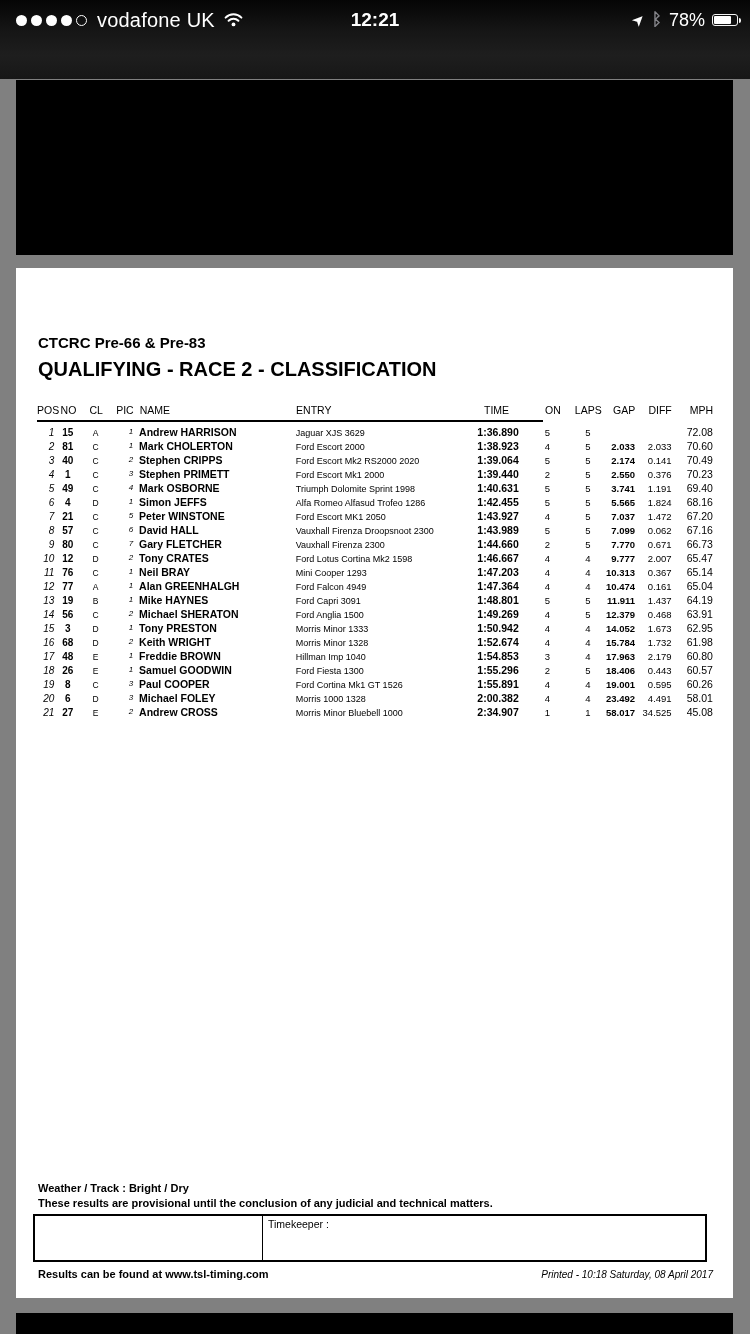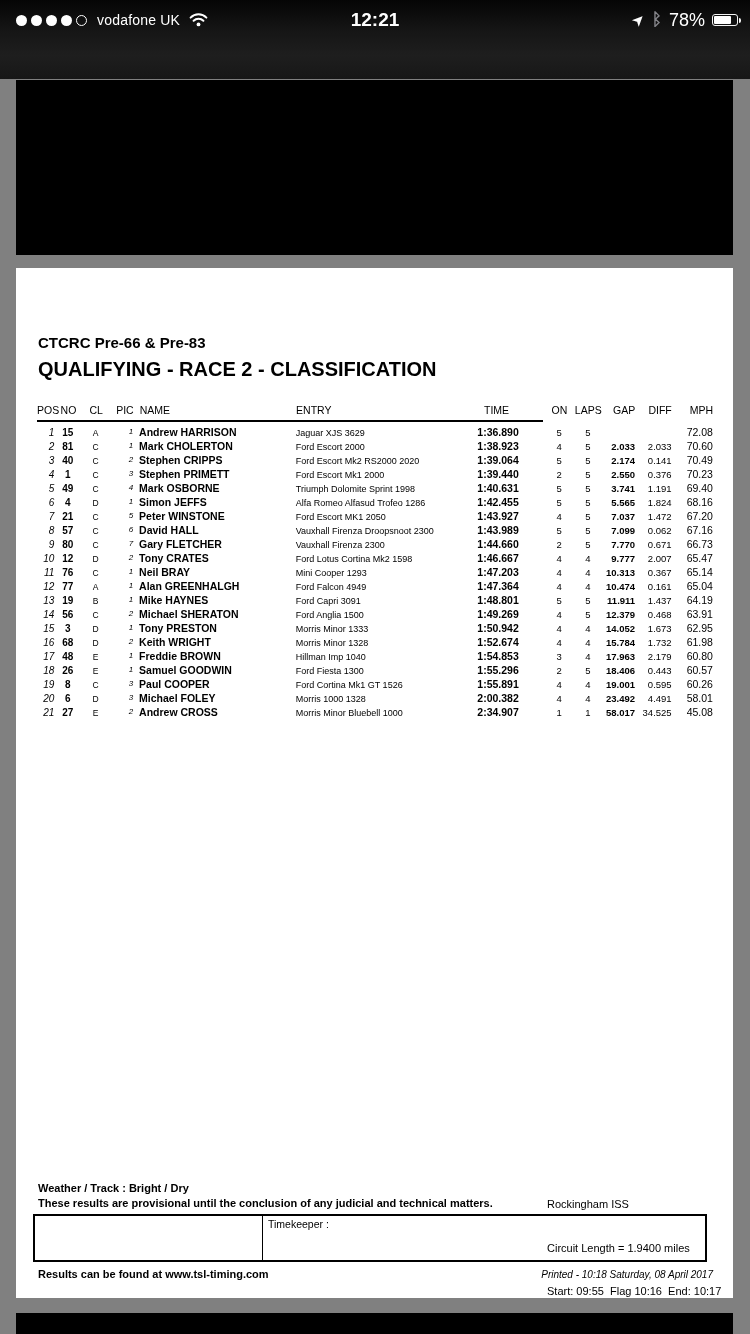--- a/index.html
+++ b/index.html
@@ -11,21 +11,21 @@
   
   .top-chrome { position:absolute; left:0; top:0; width:750px; height:79px;
                 background:linear-gradient(180deg,#050505 0%,#161616 40%,#1e1e1e 70%,#171717 100%); }
   .status-bar { position:absolute; left:0; top:0; width:750px; height:40px;
                 display:flex; align-items:center; color:#fff; font-size:17px; }
   .sb-left { position:absolute; left:16px; top:0; height:40px; display:flex; align-items:center; gap:6px; }
   .dots { display:flex; gap:4px; align-items:center; margin-right:4px; }
   .dot { width:11px; height:11px; border-radius:50%; }
   .dot.filled { background:#fff; }
   .dot.empty { background:transparent; border:1.5px solid #fff; }
-  .carrier { font-size:14px; letter-spacing:.2px; }
+  .carrier { font-size:20px; letter-spacing:.2px; }
   .wifi { margin-left:3px; display:flex; align-items:center; }
   .sb-time { position:absolute; left:0; width:750px; text-align:center; top:0;
              line-height:40px; font-size:19px; font-weight:600; }
   .sb-right { position:absolute; right:12px; top:0; height:40px; display:flex;
               align-items:center; gap:7px; }
   .loc-arrow { display:inline-block; transform:rotate(-45deg); font-size:15px; color:#fff; }
   .bt { color:#85858a; font-size:17px; font-weight:bold; }
   .batt-pct { font-size:18px; }
   .battery { position:relative; width:26px; height:12px; border:1px solid #f4f4f4;
              border-radius:3px; display:flex; align-items:center; padding:1px; }
@@ -54,21 +54,21 @@
 
   .cell { white-space:nowrap; }
   .col-pos  { width:18px;  text-align:right;  font-style:italic; font-size:10px; }
   .col-no   { width:28px;  text-align:center; font-weight:bold;  font-size:10px; }
   .col-cl   { width:30px;  text-align:center; font-size:8.5px; }
   .col-pic  { width:24px;  text-align:right;  font-style:italic; font-size:8px;
               position:relative; top:-2px; }
   .col-name { width:169px; padding-left:6px;  font-weight:bold;  font-size:10.5px; overflow:hidden; }
   .col-entry{ width:180px; font-size:9px; }
   .col-time { width:52px;  text-align:right;  font-weight:bold;  font-size:10.5px; }
-  .col-on   { width:30px;  text-align:center; font-size:9.5px;margin-left:26px; }
+  .col-on   { width:30px;  text-align:left; font-size:9.5px;margin-left:26px; }
   .col-laps { width:30px;  text-align:center; font-size:9.5px; }
   .col-gap  { width:34px;  text-align:right;  font-weight:bold;  font-size:9.5px; }
   .col-diff { width:38px;  text-align:right;  font-size:9.5px; }
   .col-mph  { width:43px;  text-align:right;  font-size:10.5px; }
 
   .thead .cell { font-weight:normal; font-style:normal; font-size:10.5px; top:0; }
   .thead .col-pos { text-align:left; overflow:visible; }
   .thead .col-pic { text-align:right; }
   .thead .col-time { padding-right:10px; }
   .thead .col-gap { font-weight:normal; }
@@ -443,25 +443,20 @@
             <div class="cell col-gap">58.017</div>
             <div class="cell col-diff">34.525</div>
             <div class="cell col-mph">45.08</div>
           </div>
         </div>
     </div>
 
     <div class="weather">Weather / Track : Bright / Dry</div>
     <div class="provisional">These results are provisional until the conclusion of any judicial and technical matters.</div>
 
-    <div class="circuit-block">
-      <div>Rockingham ISS</div>
-      <div>Circuit Length = 1.9400 miles</div>
-      <div>Start: 09:55  Flag 10:16  End: 10:17</div>
-    </div>
 
     <div class="sign-box">
       <div class="sign-cell c2"></div>
       <div class="sign-cell c3">Timekeeper :</div>
     </div>
 
     <div class="results-note">Results can be found at www.tsl-timing.com</div>
     <div class="printed">Printed - 10:18 Saturday, 08 April 2017</div>
   </div>
 

